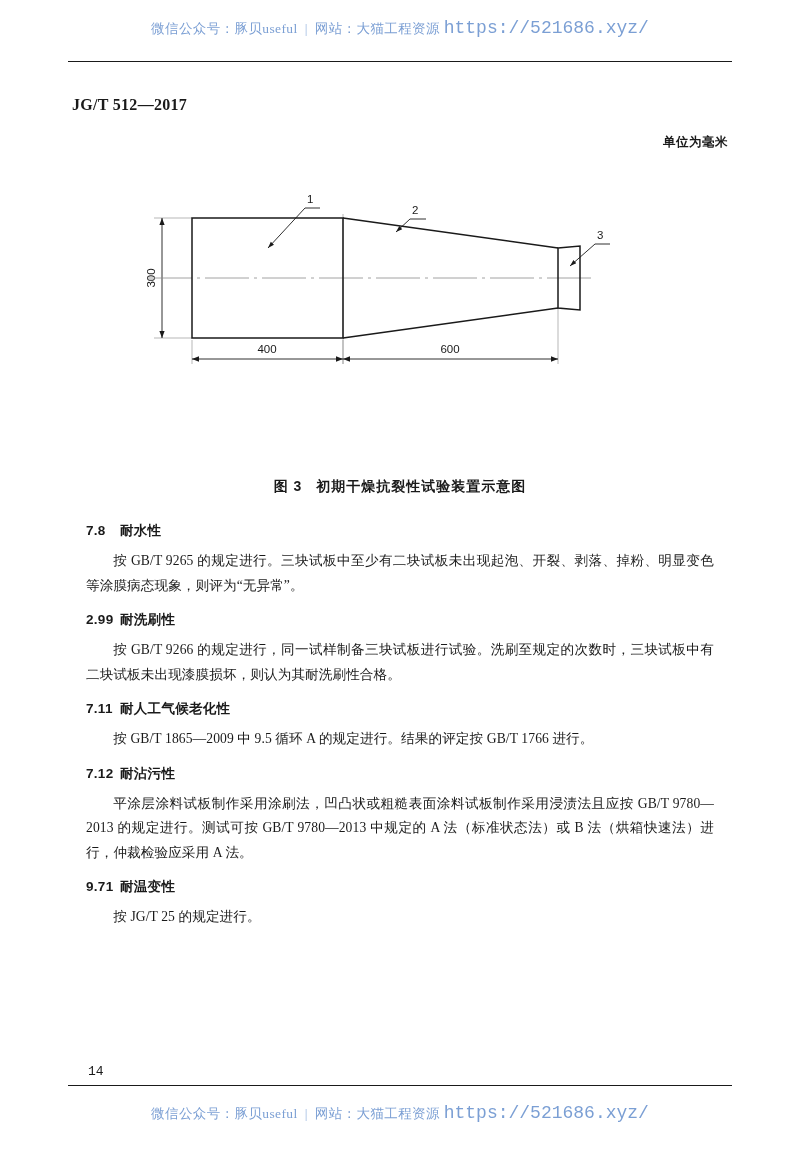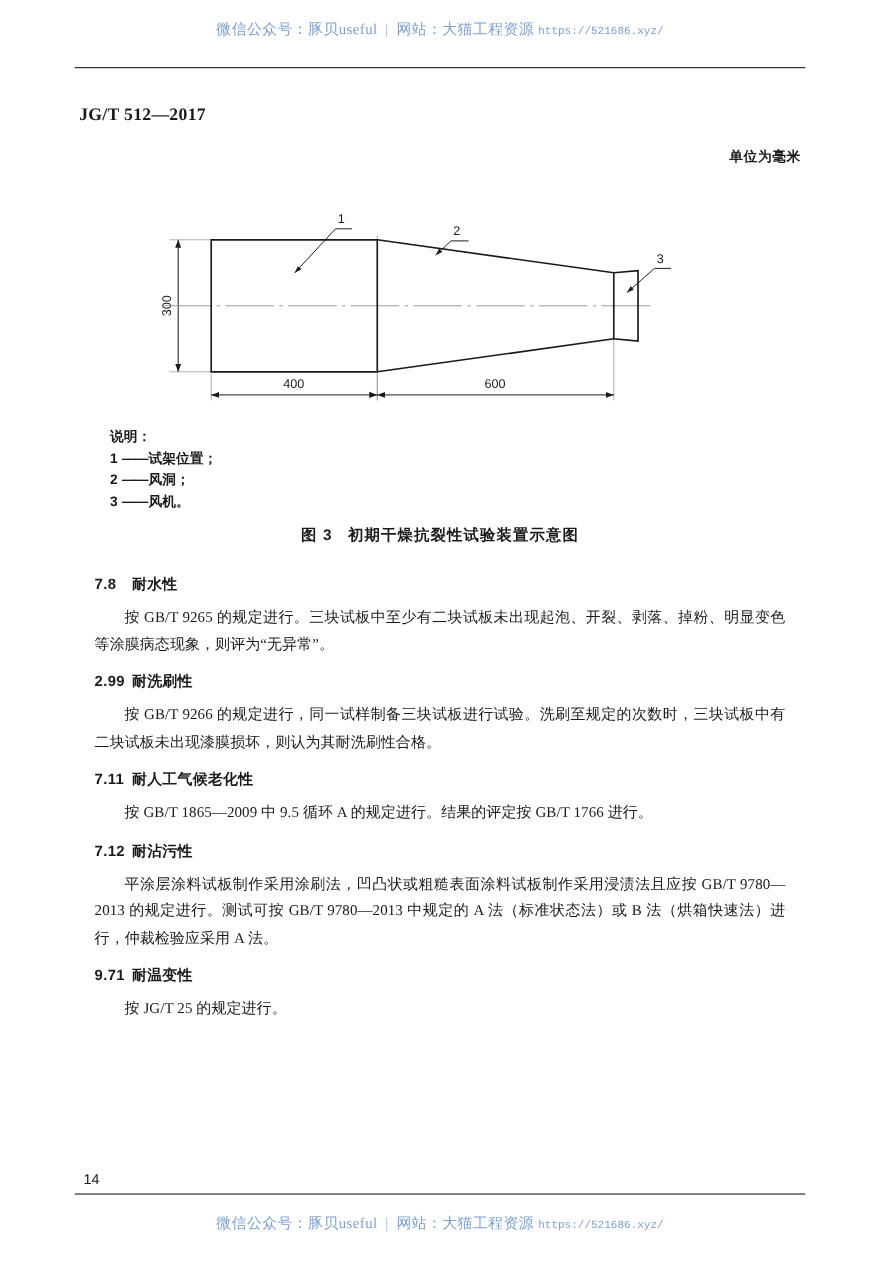--- a/index.html
+++ b/index.html
@@ -31,21 +31,21 @@
   }
   .watermark-top { top: 18px; }
   .watermark-bottom { top: 1103px; }
   .watermark .wm-sep {
     display: inline-block;
     padding: 0 7px;
     color: #9ab6e0;
   }
   .watermark .wm-url {
     font-family: "Liberation Mono", "DejaVu Sans Mono", monospace;
-    font-size: 10px;
+    font-size: 18px;
     letter-spacing: 0;
   }
   .rule {
     position: absolute;
     left: 68px;
     width: 664px;
     height: 1px;
     background: #1a1a1a;
   }
   .rule-top { top: 61px; }
@@ -135,23 +135,23 @@
     text-justify: inter-ideograph;
     text-indent: 2em;
     margin: 0 0 13px 0;
     letter-spacing: 0.1px;
   }
   .sec-body.last { margin-bottom: 11px; }
 
   
   .page-no {
     position: absolute;
-    left: 76px;
+    left: 88px;
     top: 1064px;
-    font-family: Liberation Sans, sans-serif;
+    font-family: Liberation Mono, monospace;
     font-size: 13px;
   }
 </style>
 </head>
 <body>
 
 <div class="page">
 
   <div class="watermark watermark-top">
     <span>微信公众号：豚贝useful</span><span class="wm-sep">|</span><span>网站：大猫工程资源</span>
@@ -228,32 +228,20 @@
       <text x="272" y="64" font-family="Liberation Sans, DejaVu Sans, sans-serif" font-size="11.5" fill="#1a1a1a">2</text>
 
       <g stroke="#1a1a1a" stroke-width="0.9" fill="none">
         <line x1="430" y1="116" x2="455" y2="94" marker-start="url(#arrLead)"></line>
         <line x1="455" y1="94" x2="470" y2="94"></line>
       </g>
       <text x="457" y="89" font-family="Liberation Sans, DejaVu Sans, sans-serif" font-size="11.5" fill="#1a1a1a">3</text>
     </svg>
   </div>
 
-  <div class="legend">
-    <div class="legend-item">说明：</div>
-    <div class="legend-item">
-      <span>1</span><span class="dash">——</span><span>试架位置；</span>
-    </div>
-    <div class="legend-item">
-      <span>2</span><span class="dash">——</span><span>风洞；</span>
-    </div>
-    <div class="legend-item">
-      <span>3</span><span class="dash">——</span><span>风机。</span>
-    </div>
-  </div>
 
   <div class="fig-caption">
     <span>图 3</span><span class="cap-gap"></span><span>初期干燥抗裂性试验装置示意图</span>
   </div>
 
   <div class="content">
 
     <h3 class="sec-head">
       <span class="num">7.8</span><span>耐水性</span>
     </h3>

